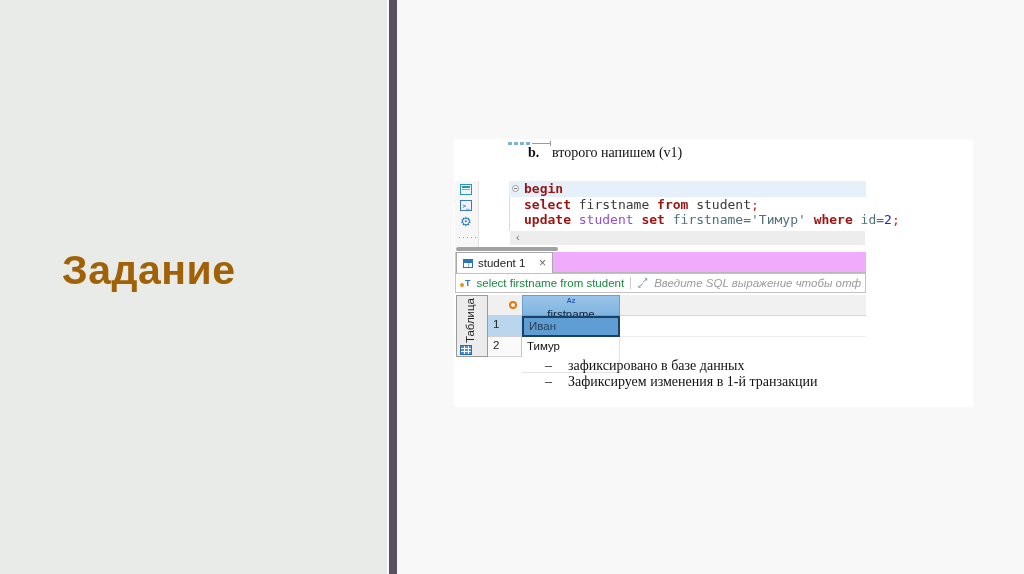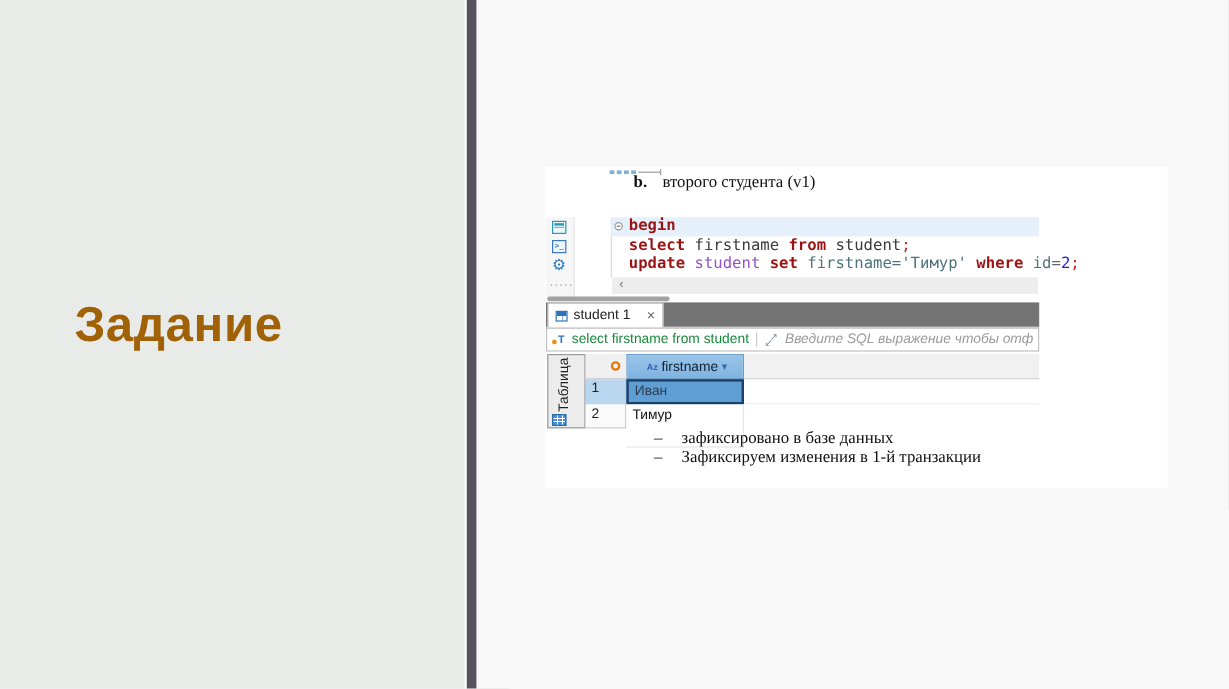--- a/index.html
+++ b/index.html
@@ -57,21 +57,21 @@
   .str{color:#4e737c;}
   .num{color:#2222cc;}
   .semi{color:#cc2222;}
   .eq{color:#5a6a72;}
 
   .hscroll{position:absolute;left:56px;top:92px;width:355px;height:14px;background:#ededed;
            color:#777;font-size:11px;line-height:13px;padding-left:6px;box-sizing:border-box;}
   .scroll-thumb{position:absolute;left:2px;top:108px;width:102px;height:4px;background:#a2a2a2;border-radius:2px;}
 
   
-  .tabbar{position:absolute;left:1px;top:113px;width:411px;height:21px;background:#737373;
+  .tabbar{position:absolute;left:1px;top:113px;width:411px;height:21px;background:#f0abfc;
           border-bottom:1px solid #b8b8b8;box-sizing:border-box;}
   .tab{position:absolute;left:1px;top:0;width:97px;height:21px;background:#fff;
        border:1px solid #a8a8a8;border-bottom:none;box-sizing:border-box;
        display:flex;align-items:center;padding:0 6px;gap:5px;}
   .tab-icon{width:10px;height:9px;border:1px solid #2e75b6;box-sizing:border-box;background:
             linear-gradient(#2e75b6 0 3px,transparent 3px),
             linear-gradient(90deg,transparent 0 4px,#8ab4dd 4px 5px,transparent 5px);}
   .tab-label{font-size:11.5px;color:#222;}
   .tab-close{margin-left:auto;font-size:12px;line-height:12px;color:#666;}
 
@@ -99,21 +99,21 @@
   .vtab-grid-icon{position:absolute;left:3px;top:49px;width:12px;height:10px;border:1px solid #2e6da4;
         box-sizing:border-box;background-color:#4a90d9;
         background-image:repeating-linear-gradient(0deg,transparent 0 2px,#fff 2px 3px),
                          repeating-linear-gradient(90deg,transparent 0 3px,#fff 3px 4px);}
   .corner{position:absolute;left:32px;top:0;width:34px;height:21px;background:#f0f0f0;
           border-bottom:1px solid #cfcfcf;box-sizing:border-box;}
   .ring{position:absolute;left:21px;top:6px;width:8px;height:8px;border:2px solid #e07b10;
         border-radius:50%;box-sizing:border-box;}
   .colhead{position:absolute;left:66px;top:0;width:98px;height:21px;
            background:linear-gradient(#9ac4e8,#7fb4e0);border:1px solid #6d9ec7;box-sizing:border-box;
-           display:flex;align-items:center;padding:0 16px;gap:3px;}
+           display:flex;align-items:center;padding:0 0;gap:3px;flex-direction:column;}
   .az{font-size:7.5px;font-weight:bold;color:#2e5fb8;}
   .colname{font-size:11.5px;color:#102030;}
   .sort{margin-left:auto;font-size:9px;color:#2f6fae;line-height:9px;}
   .head-fill{position:absolute;left:164px;top:0;width:246px;height:21px;background:#f1f1f1;
              border-bottom:1px solid #d8d8d8;box-sizing:border-box;}
   .rownum{position:absolute;left:32px;width:34px;height:21px;box-sizing:border-box;
           border-right:1px solid #c6c6c6;border-bottom:1px solid #d0d0d0;
           font-size:11.5px;color:#222;padding:2px 0 0 5px;}
   .rn1{top:21px;background:#b9d6ee;}
   .rn2{top:42px;height:20px;background:#fafafa;}
@@ -139,21 +139,21 @@
       <span class="dot"></span>
       <span class="dot"></span>
       <span class="dot"></span>
       <span class="dot"></span>
       <span class="rule"></span>
       <span class="tick"></span>
     </div>
 
     <div class="heading serif">
       <span class="marker">b.</span>
-      <div>второго студента (v1)</div>
+      <div>второго напишем (v1)</div>
     </div>
 
     <div class="icon-strip">
       <span class="ic ic-panel">
           <i></i>
           <i></i>
         </span>
       <span class="ic ic-console">&gt;_</span>
       <span class="ic ic-gear">⚙</span>
       <span class="ic ic-dots">·····</span>

